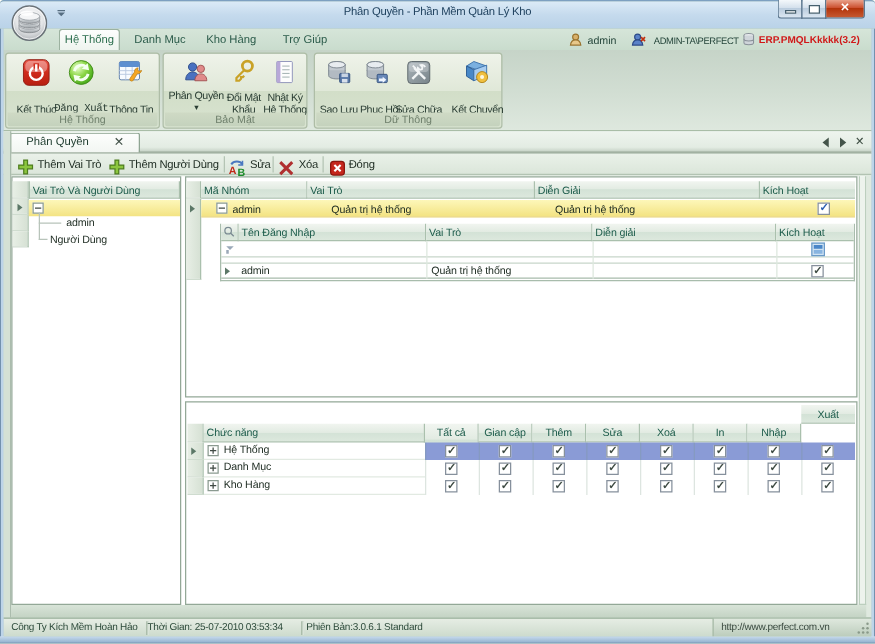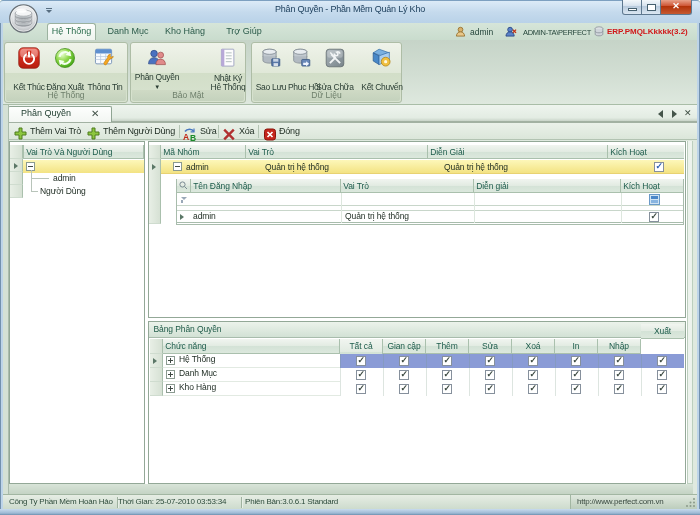--- a/index.html
+++ b/index.html
@@ -139,21 +139,21 @@
             </linearGradient>
           </defs>
           <rect x="1" y="1" width="28" height="28" rx="6" fill="url(#gradRed)" stroke="#8f1a10"></rect>
           <rect x="3" y="2.5" width="24" height="12" rx="5" fill="rgba(255,255,255,0.35)"></rect>
           <circle cx="15" cy="16" r="7" fill="none" stroke="#fff" stroke-width="2.6"></circle>
           <rect x="12" y="5" width="6" height="6" fill="#cf2b1c"></rect>
           <line x1="15" y1="6" x2="15" y2="14" stroke="#fff" stroke-width="2.6"></line>
         </svg>
         <span class="rlbl">Kết Thúc</span>
       </div>
-      <div class="rbtn" style="left:38px;width:44px;">
+      <div class="rbtn" style="left:38px;width:44px;font-family:Liberation Mono, monospace;">
         <svg class="ric" width="22" height="22" viewBox="0 0 30 30">
           <defs>
             <radialGradient id="gradGreen" cx="0.35" cy="0.3" r="0.8">
               <stop offset="0" stop-color="#eaffd0"></stop>
                 <stop offset="0.45" stop-color="#8fd84a"></stop>
                 <stop offset="1" stop-color="#39a010"></stop>
             </radialGradient>
           </defs>
           <circle cx="15" cy="15" r="13" fill="url(#gradGreen)" stroke="#3f8a18"></circle>
           <path d="M7.5 13.5a8 8 0 0 1 13-4.5" fill="none" stroke="#f4fff0" stroke-width="3"></path>
@@ -180,20 +180,27 @@
     <div class="rgroup" style="left:127px;width:116px;">
       <div class="rbtn" style="left:0px;width:52px;">
         <svg class="ric" width="22" height="22" viewBox="0 0 30 30">
           <circle cx="11" cy="9" r="4.5" fill="#4a71c0" stroke="#2c4a88"></circle>
           <path d="M3.5 23c0-5 3-8.5 7.5-8.5s7.5 3.5 7.5 8.5z" fill="#4a71c0" stroke="#2c4a88"></path>
           <circle cx="20" cy="11" r="4" fill="#e08a8a" stroke="#a05050"></circle>
           <path d="M13.5 24c0-4.5 2.6-7.5 6.5-7.5s6.5 3 6.5 7.5z" fill="#e08a8a" stroke="#a05050"></path>
         </svg>
         <span class="rlbl">Phân Quyền<br><span style="font-size:6px;">▼</span></span>
       </div>
+      <div class="rbtn" style="left:46px;width:36px;">
+        <svg class="ric" width="22" height="22" viewBox="0 0 30 30">
+          <circle cx="19" cy="8" r="5.5" fill="none" stroke="#c9a227" stroke-width="3"></circle>
+          <path d="M16 12L7 21v3h3l2-2v-2h2l1.5-1.5" fill="none" stroke="#c9a227" stroke-width="2.4"></path>
+        </svg>
+        <span class="rlbl">Đổi Mật<br>Khẩu</span>
+      </div>
       <div class="rbtn" style="left:76px;width:42px;">
         <svg class="ric" width="22" height="22" viewBox="0 0 30 30">
           <rect x="6" y="3" width="17" height="23" rx="1" fill="#fdfdfd" stroke="#8a8fb8"></rect>
           <rect x="6" y="3" width="4" height="23" fill="#b8a8d8"></rect>
           <line x1="12" y1="8" x2="20" y2="8" stroke="#9aa"></line>
           <line x1="12" y1="12" x2="20" y2="12" stroke="#9aa"></line>
           <line x1="12" y1="16" x2="20" y2="16" stroke="#9aa"></line>
           <line x1="12" y1="20" x2="20" y2="20" stroke="#9aa"></line>
         </svg>
         <span class="rlbl">Nhật Ký<br>Hệ Thống</span>
@@ -242,21 +249,21 @@
       <div class="rbtn" style="left:106px;width:48px;">
         <svg class="ric" width="22" height="22" viewBox="0 0 30 30">
           <path d="M3 8l8-5 14 5-8 5z" fill="#7ab0e0" stroke="#3a70a8"></path>
           <path d="M3 8l8 4v12l-8-5z" fill="#4888c8" stroke="#2a5a90"></path>
           <path d="M11 12l14-5v11l-14 6z" fill="#a8cdf0" stroke="#3a70a8"></path>
           <circle cx="20" cy="20" r="6" fill="#f0c040" stroke="#b08010"></circle>
           <circle cx="20" cy="20" r="2.2" fill="#fff8e0"></circle>
         </svg>
         <span class="rlbl">Kết Chuyển</span>
       </div>
-      <div class="rgcap">Dữ Liệu</div>
+      <div class="rgcap">Dữ Thông</div>
     </div>
   </div>
   <div class="abs" id="docarea">
     <div id="tabstrip">
       <div id="doctab">
           <span style="position:absolute;left:12px;top:1px;">Phân Quyền</span>
           <span style="position:absolute;left:82px;top:1px;font-size:10px;color:#44534a;">✕</span>
         </div>
       <div style="position:absolute;left:655px;top:5px;width:0;height:0;border-top:4px solid transparent;border-bottom:4px solid transparent;border-right:5px solid #44544a;"></div>
       <div style="position:absolute;left:669px;top:5px;width:0;height:0;border-top:4px solid transparent;border-bottom:4px solid transparent;border-left:5px solid #44544a;"></div>
@@ -354,21 +361,20 @@
         <span class="abs" style="left:16px;top:0px;">admin</span>
         <span class="abs" style="left:168px;top:0px;">Quản trị hệ thống</span>
         <div class="chk" style="left:472px;top:1px;"></div>
       </div>
       <div class="abs" style="left:164px;top:14px;width:1px;height:30px;background:#dde7de;"></div>
       <div class="abs" style="left:297px;top:14px;width:1px;height:30px;background:#dde7de;"></div>
       <div class="abs" style="left:444px;top:14px;width:1px;height:30px;background:#dde7de;"></div>
     </div>
   </div>
   <div class="abs" id="panel2" style="left:148px;top:321px;width:538px;height:163px;background:#fff;border:1px solid #93a897;box-sizing:border-box;font-size:8.5px;letter-spacing:-0.1px;color:#1c2a20;">
-    <div class="abs" style="left:0;top:0;width:536px;height:16px;background:linear-gradient(#ecf3eb,#d2e1d5);border-bottom:1px solid #a8bcac;box-sizing:border-box;line-height:15px;color:#215c4a;">&nbsp;&nbsp;Bảng Phân Quyền</div>
     <div class="abs ind" style="left:1px;top:17px;width:13px;height:15px;"></div>
     <div class="abs hcell gridhead" style="left:14px;top:17px;width:177px;height:15px;line-height:15px;">&nbsp;Chức năng</div>
     <div class="abs hcell gridhead" style="left:191px;top:17px;width:43px;height:26px;line-height:15px;text-align:center;">Tất cả</div>
     <div class="abs hcell gridhead" style="left:234px;top:17px;width:43px;height:15px;line-height:15px;text-align:center;">Gian cập</div>
     <div class="abs hcell gridhead" style="left:277px;top:17px;width:43px;height:15px;line-height:15px;text-align:center;">Thêm</div>
     <div class="abs hcell gridhead" style="left:320px;top:17px;width:43px;height:15px;line-height:15px;text-align:center;">Sửa</div>
     <div class="abs hcell gridhead" style="left:363px;top:17px;width:43px;height:15px;line-height:15px;text-align:center;">Xoá</div>
     <div class="abs hcell gridhead" style="left:406px;top:17px;width:43px;height:15px;line-height:15px;text-align:center;">In</div>
     <div class="abs hcell gridhead" style="left:449px;top:17px;width:43px;height:15px;line-height:15px;text-align:center;">Nhập</div>
     <div class="abs hcell gridhead" style="left:492px;top:2px;width:43px;height:15px;line-height:15px;text-align:center;border-right:none;">Xuất</div>
@@ -425,21 +431,21 @@
     <div class="abs vlin" style="left:191px;"></div>
       <div class="abs vlin" style="left:234px;"></div>
       <div class="abs vlin" style="left:277px;"></div>
       <div class="abs vlin" style="left:320px;"></div>
       <div class="abs vlin" style="left:363px;"></div>
       <div class="abs vlin" style="left:406px;"></div>
       <div class="abs vlin" style="left:449px;"></div>
       <div class="abs vlin" style="left:492px;"></div>
   </div>
   <div class="abs" id="statusbar">
-    <span class="abs" style="left:6px;top:2px;">Công Ty Phần Mềm Hoàn Hảo</span>
+    <span class="abs" style="left:6px;top:2px;">Công Ty Kích Mềm Hoàn Hảo</span>
     <div class="abs ssep" style="left:114px;"></div>
     <span class="abs" style="left:115px;top:2px;">Thời Gian: 25-07-2010 03:53:34</span>
     <div class="abs ssep" style="left:238px;"></div>
     <span class="abs" style="left:242px;top:2px;">Phiên Bản:3.0.6.1 Standard</span>
     <div class="abs" style="left:567px;top:0;width:126px;height:14px;background:linear-gradient(#dfe8de,#bccdbc);border-left:1px solid #a2b6a2;color:#3a4a40;">
       <span style="position:absolute;left:6px;top:2px;font-size:8px;">http://www.perfect.com.vn</span>
       <svg style="position:absolute;right:1px;bottom:1px;" width="11" height="11" viewBox="0 0 11 11">
         <g fill="#8a9a8a">
             <circle cx="9" cy="2" r="1"></circle>
             <circle cx="9" cy="5.5" r="1"></circle>

